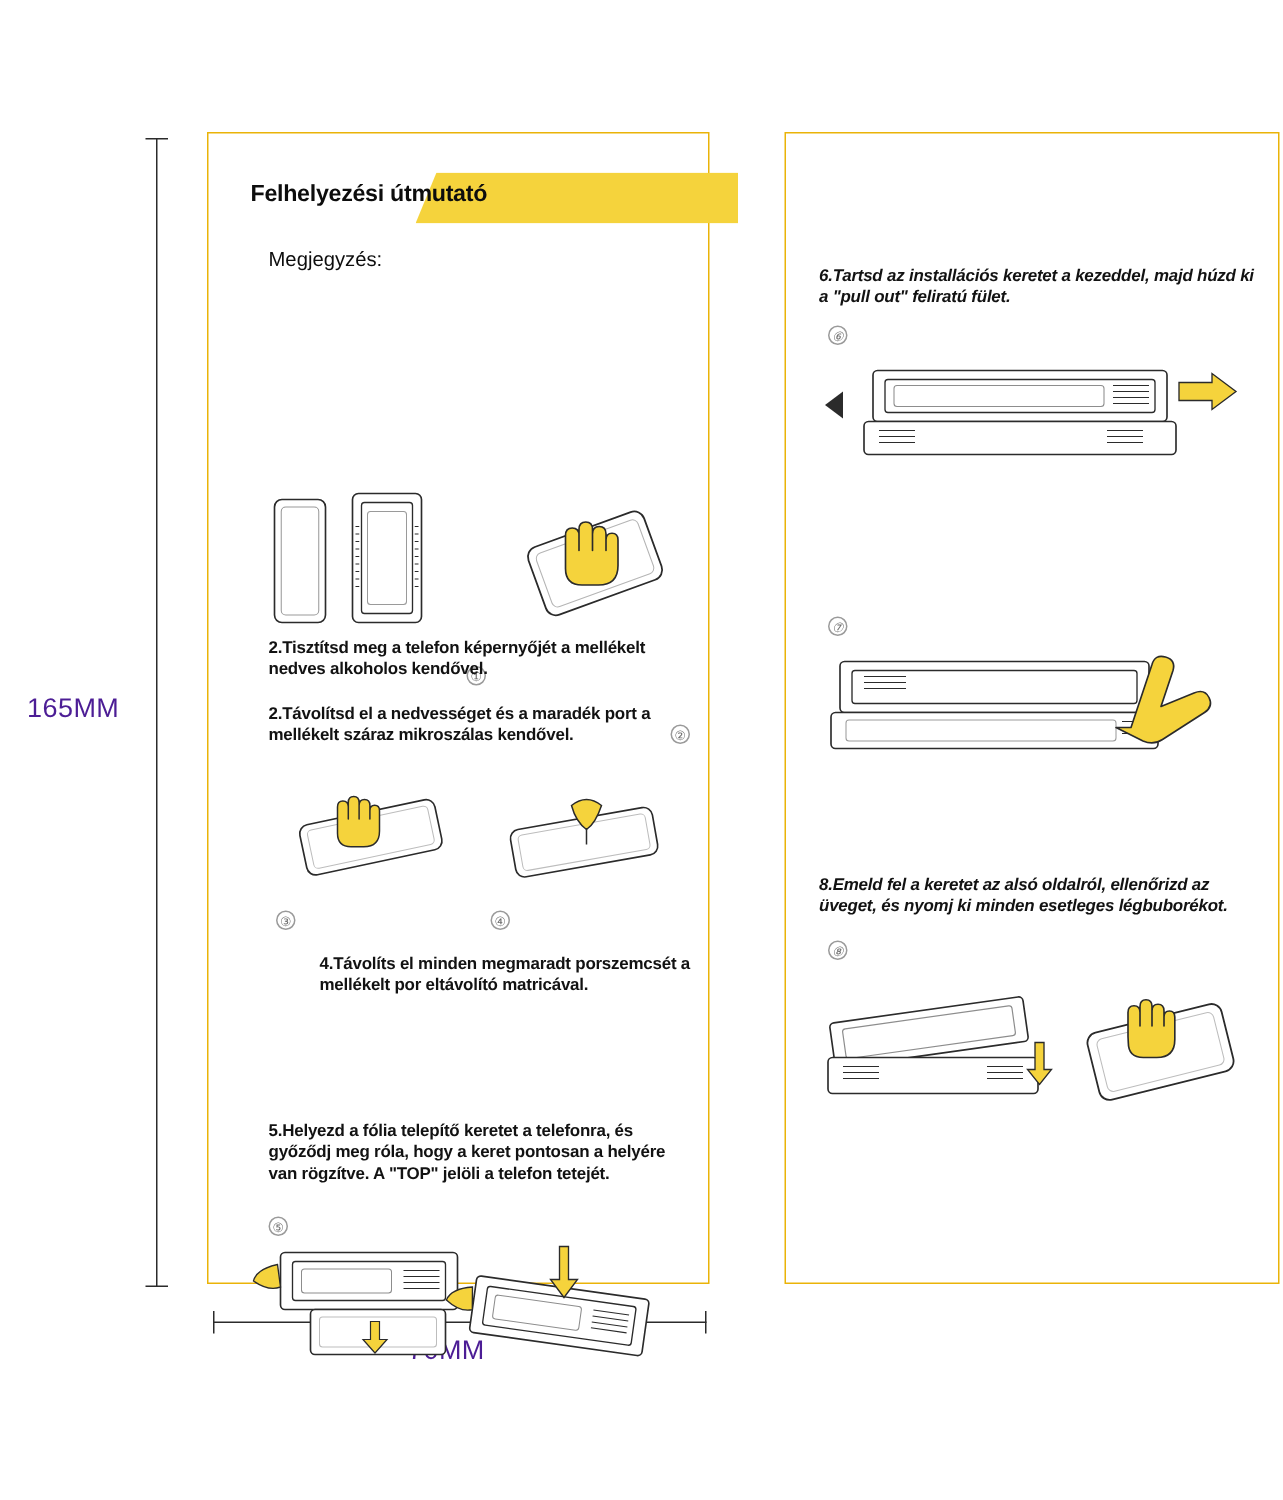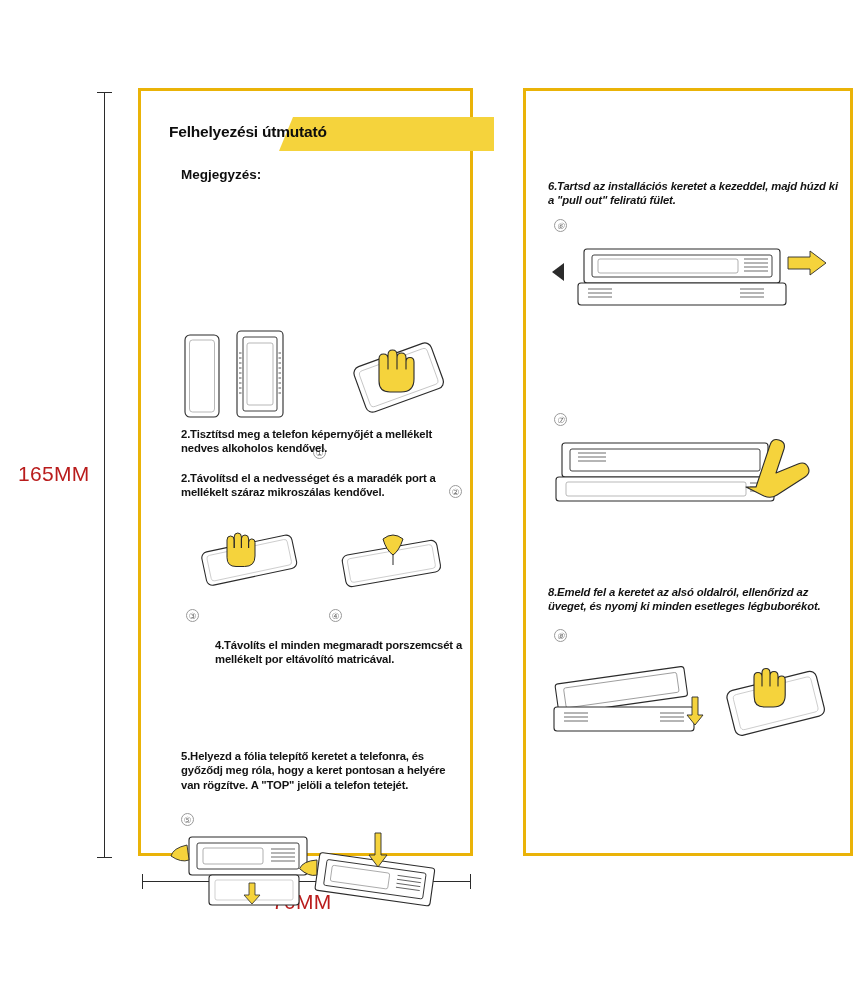--- a/index.html
+++ b/index.html
@@ -18,22 +18,22 @@
   .page {
     position: absolute;
     left: 0; top: 0;
     width: 855px;
     height: 1000px;
   }
 
   
   .dim-label {
     position: absolute;
-    font-size: 21px;
-    color: #b91c1c;
+    font-size: 18px;
+    color: #4c1d95;
     letter-spacing: 0.3px;
     white-space: nowrap;
   }
   .dim-v-label { left: 18px; top: 462px; }
   .dim-h-label { left: 272px; top: 890px; }
 
   .dim-line-v {
     position: absolute;
     left: 104px;
     top: 92px;
@@ -67,21 +67,21 @@
     width: 1px;
     height: 15px;
     background: #2b2b2b;
   }
   .dim-line-h::before { left: 0; }
   .dim-line-h::after { right: 0; }
 
   
   .panel {
     position: absolute;
-    border: 3px solid #eab308;
+    border: 1px solid #eab308;
     background: #ffffff;
     box-sizing: border-box;
   }
   .panel-left {
     left: 138px;
     top: 88px;
     width: 335px;
     height: 768px;
   }
   .panel-right {
@@ -117,21 +117,21 @@
     font-weight: 700;
     letter-spacing: -0.2px;
     color: #0d0d0d;
     white-space: nowrap;
   }
   .note-head {
     position: absolute;
     left: 40px;
     top: 76px;
     font-size: 13.5px;
-    font-weight: 700;
+    font-weight: 400;
     color: #0d0d0d;
   }
   .body-text {
     position: absolute;
     font-size: 11.3px;
     line-height: 14.4px;
     font-weight: 700;
     color: #121212;
     letter-spacing: -0.15px;
   }

